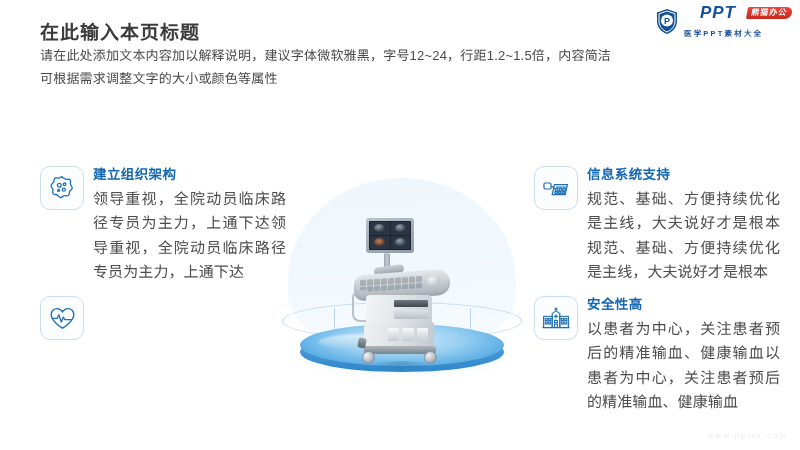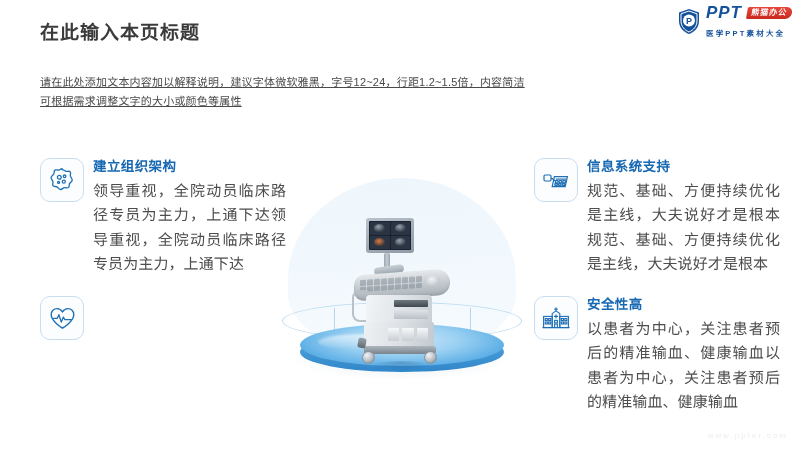--- a/index.html
+++ b/index.html
@@ -46,21 +46,22 @@
 
   .logo-textwrap {
     display: flex;
     flex-direction: column;
     justify-content: center;
     line-height: 1;
   }
   .logo-row1 {
     display: flex;
     align-items: center;
-    gap: 5px;
+    gap: 11px;
+    margin-left: 16px;
   }
   .logo-ppt {
     font-size: 17px;
     font-weight: bold;
     color: #14519b;
     letter-spacing: 1px;
     font-style: italic;
     font-family: "Liberation Sans", sans-serif;
   }
   .logo-badge {
@@ -91,40 +92,39 @@
     width: 700px;
   }
   .page-title {
     font-size: 19px;
     font-weight: bold;
     color: #3b3b3b;
     letter-spacing: 1px;
     line-height: 1.2;
   }
   .page-subtitle {
-    margin-top: 28px;
-    font-size: 11px;
+    margin-top: 0;
+    font-size: 13px;
     color: #4a4a4a;
     line-height: 1.75;
     letter-spacing: 0.2px;
-    text-decoration: underline;
   }
   .page-subtitle .sub-line { display: block; }
 
   
   .feature {
     position: absolute;
     display: flex;
     align-items: flex-start;
     gap: 9px;
     width: 246px;
   }
   .feature.left  { left: 40px; }
   .feature.right { left: 534px; }
-  .feature.row1  { top: 158px; }
+  .feature.row1  { top: 166px; }
   .feature.row2  { top: 296px; }
 
   .icon-box {
     width: 44px;
     height: 44px;
     flex: 0 0 44px;
     border: 1px solid #c9ddef;
     border-radius: 10px;
     background: #fbfdff;
     display: flex;

